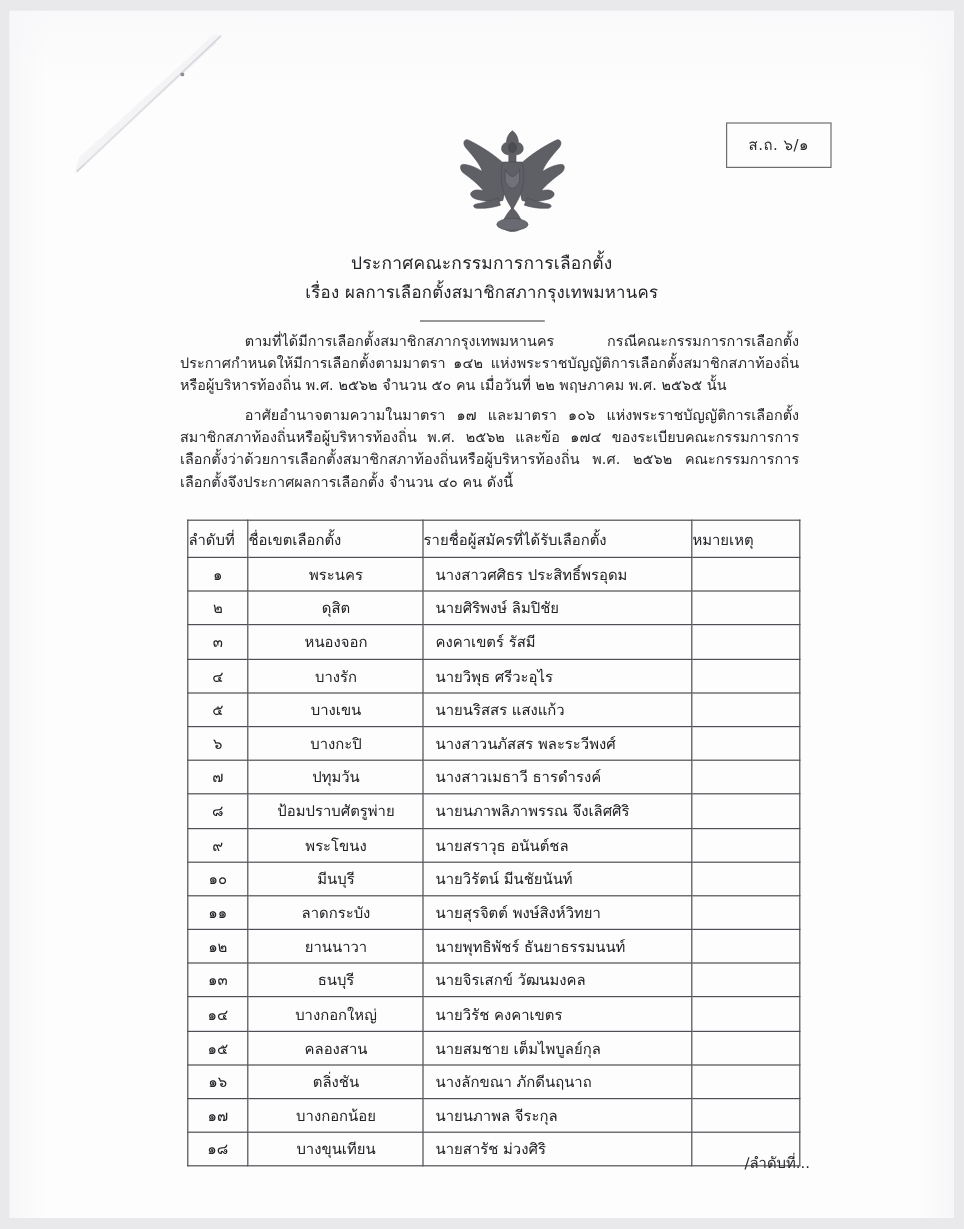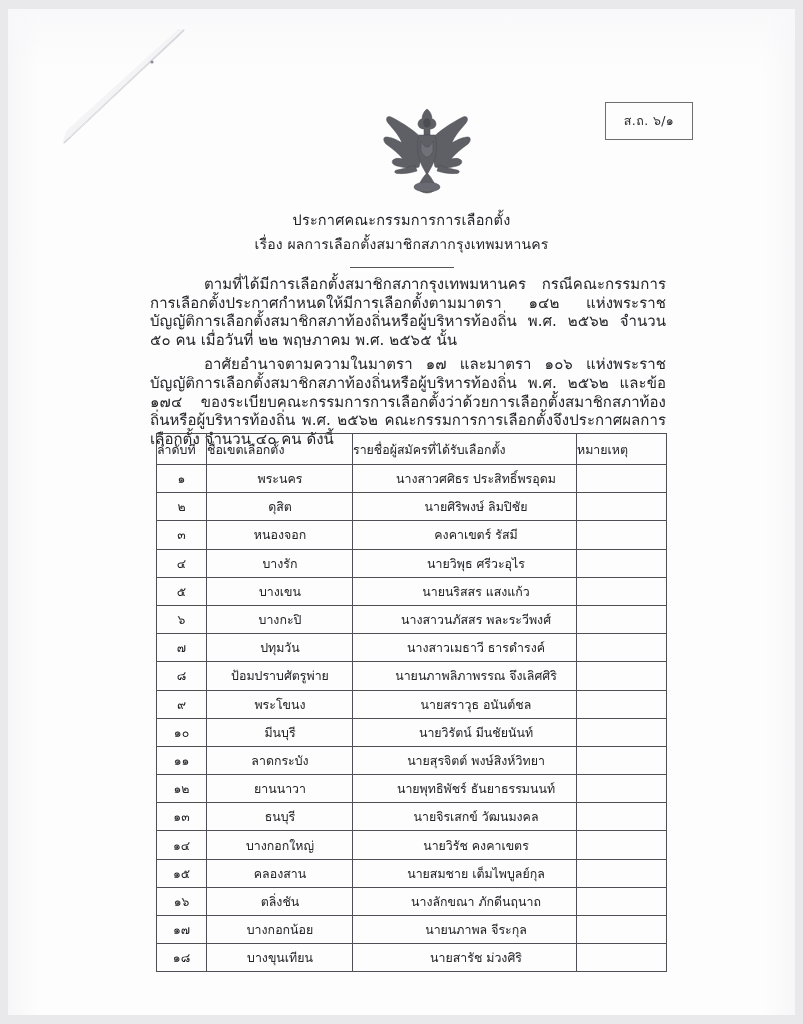--- a/index.html
+++ b/index.html
@@ -115,21 +115,21 @@
     margin: 12px auto 0 auto;
   }
 
   
   .body-text {
     position: absolute;
     left: 142px;
     top: 266px;
     width: 516px;
     color: #26262a;
-    font-size: 15px;
+    font-size: 12px;
     line-height: 18.6px;
     text-align: justify;
     letter-spacing: 0.05px;
   }
   .para { margin: 0 0 6px 0; text-indent: 54px; }
   .para:last-child { margin-bottom: 0; }
 
   
   .results-table {
     position: absolute;
@@ -154,21 +154,21 @@
     height: 30px;
     font-size: 12.4px;
   }
   .col-no    { width: 50px; }
   .col-dist  { width: 146px; }
   .col-name  { width: 224px; }
   .col-note  { width: 90px; }
 
   td.cell-no   { text-align: center; }
   td.cell-dist { text-align: center; padding-left: 1px; }
-  td.cell-name { text-align: center; padding-left: 23px; }
+  td.cell-name { text-align: left; padding-left: 10px; }
   td.cell-note { text-align: left; }
 
   
   .footer-note {
     position: absolute;
     left: 0;
     top: 950px;
     width: 787px;
     text-align: right;
     padding-right: 120px;
@@ -370,16 +370,17 @@
             </tr>
             <tr>
               <td class="cell-no">๑๘</td>
               <td class="cell-dist">บางขุนเทียน</td>
               <td class="cell-name">นายสารัช  ม่วงศิริ</td>
               <td class="cell-note"></td>
             </tr>
           </tbody>
       </table>
 
+      <div class="footer-note">/ลำดับที่...</div>
 
     </div>
   </div>
 </div>
 
 </body></html>

